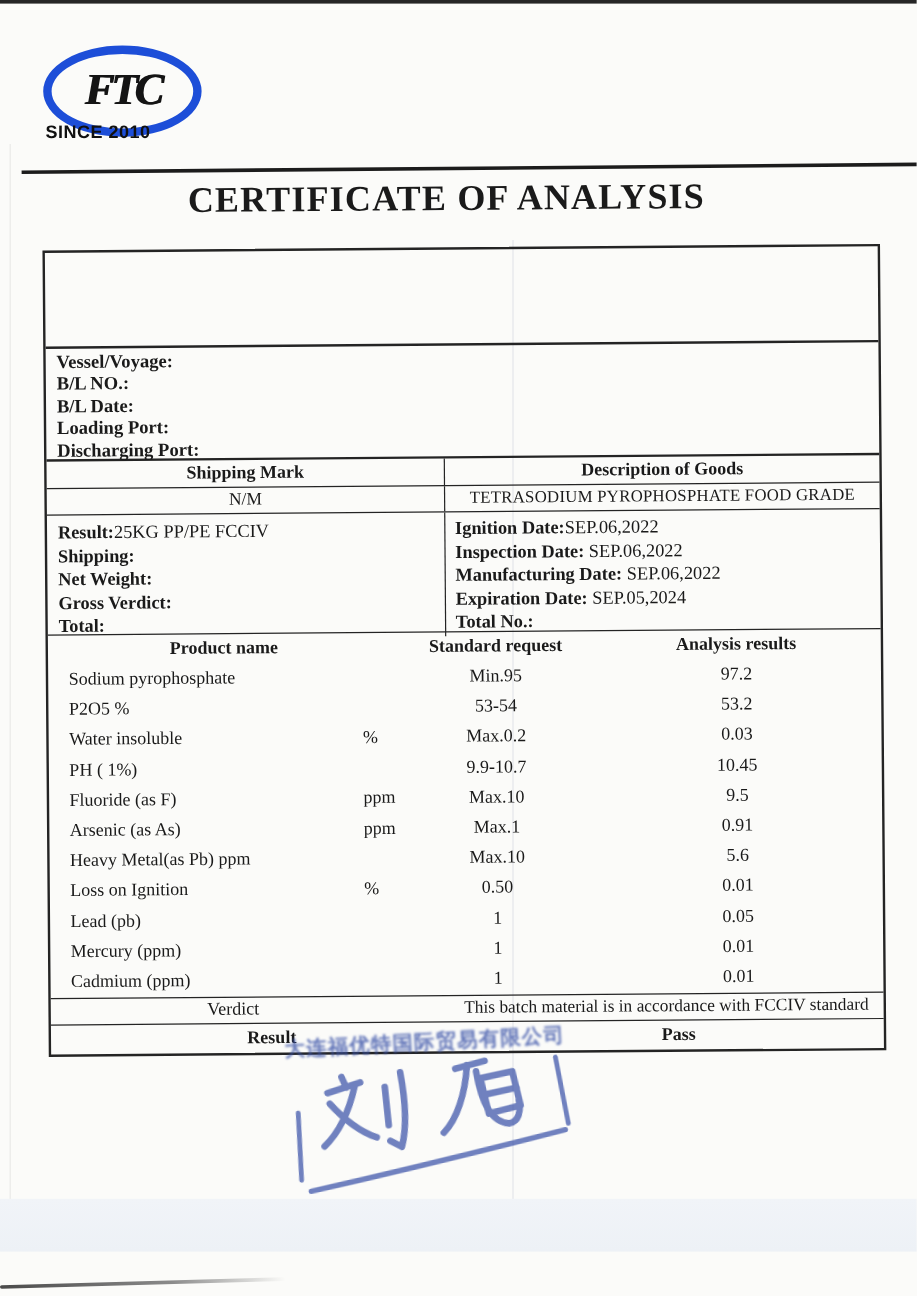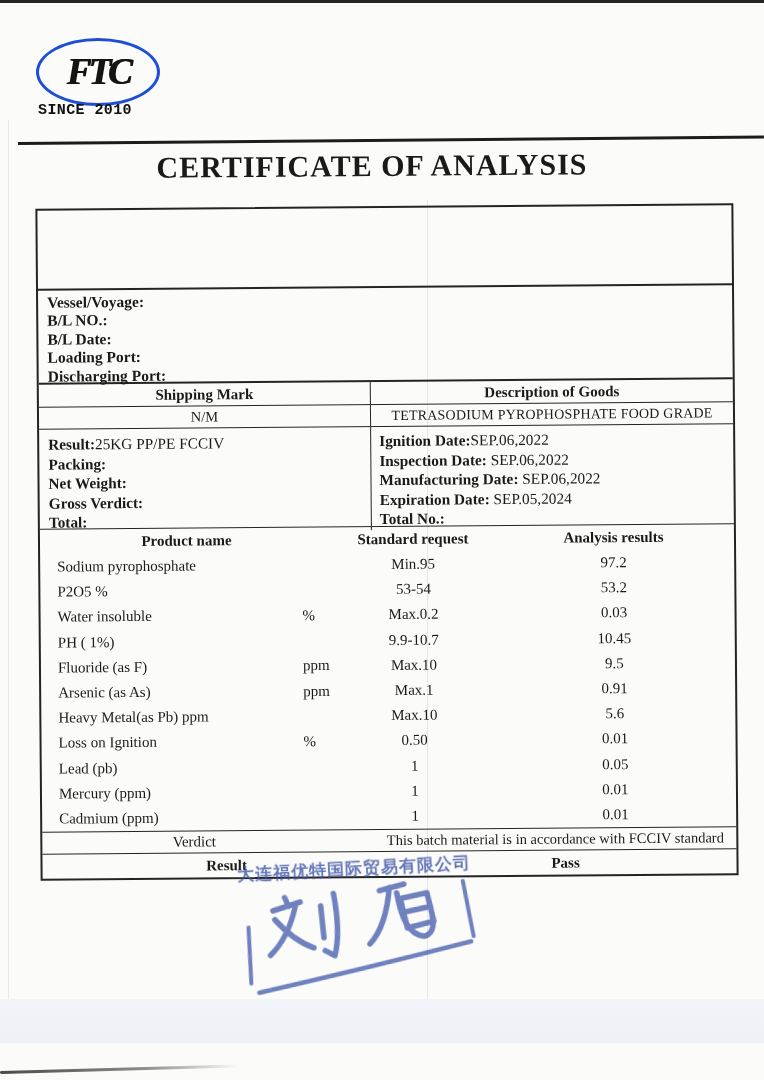--- a/index.html
+++ b/index.html
@@ -16,26 +16,26 @@
   .edge-left{position:absolute;top:120px;left:8px;width:1px;height:880px;background:rgba(0,0,0,0.07);}
   .crease{position:absolute;top:200px;left:427px;width:1px;height:815px;background:rgba(110,120,155,0.16);}
   .bottom-band{position:absolute;top:999px;left:0;width:100%;height:44px;
     background:linear-gradient(#f1f4f8,#edf1f6);}
   .bottom-streak{position:absolute;left:0;top:1071px;width:238px;height:3px;
     background:linear-gradient(to right,#4a4a4a,#8a8a8a 60%,rgba(160,160,160,0));
     border-radius:2px;transform:rotate(-1.6deg);transform-origin:left center;}
 
   
   .logo{position:absolute;left:36px;top:38px;width:118px;height:62px;
-    border:3px solid #1d4ed8;border-radius:50%;
+    border:7px solid #1d4ed8;border-radius:50%;
     display:flex;align-items:center;justify-content:center;}
   .logo-text{font-weight:bold;font-style:italic;font-size:37px;letter-spacing:-3px;
     color:#141414;transform:translateY(-1px);text-shadow:1px 0 0 #141414;}
   .tagline{position:absolute;left:38px;top:102px;
-    font-family:Liberation Mono, monospace;
+    font-family:Liberation Sans, sans-serif;
     font-weight:bold;font-size:15px;letter-spacing:0.4px;color:#101010;}
 
   
   .title-rule{position:absolute;left:18px;top:142px;width:746px;height:2.5px;
     background:#1c1c1c;transform:rotate(-0.5deg);transform-origin:left center;}
   .page-title{position:absolute;left:0;top:149px;width:744px;text-align:center;
     font-size:30px;font-weight:bold;letter-spacing:1px;
     transform:rotate(-0.45deg);}
 
   
@@ -125,21 +125,21 @@
     <div class="sec-goods-val grid2">
       <div class="c1">N/M</div>
       <div class="c2">TETRASODIUM PYROPHOSPHATE FOOD GRADE</div>
     </div>
 
     <div class="sec-pack grid2">
       <div class="c1">
 
           <div class="field-line"><b>Result:</b><span>25KG PP/PE FCCIV</span></div>
 
-          <div class="field-line"><b>Packing:</b><span></span></div>
+          <div class="field-line"><b>Shipping:</b><span></span></div>
 
           <div class="field-line"><b>Net Weight:</b><span></span></div>
 
           <div class="field-line"><b>Gross Verdict:</b><span></span></div>
 
           <div class="field-line"><b>Total:</b><span></span></div>
         </div>
       <div class="c2">
 
           <div class="field-line"><b>Ignition Date:</b><span>SEP.06,2022</span></div>

